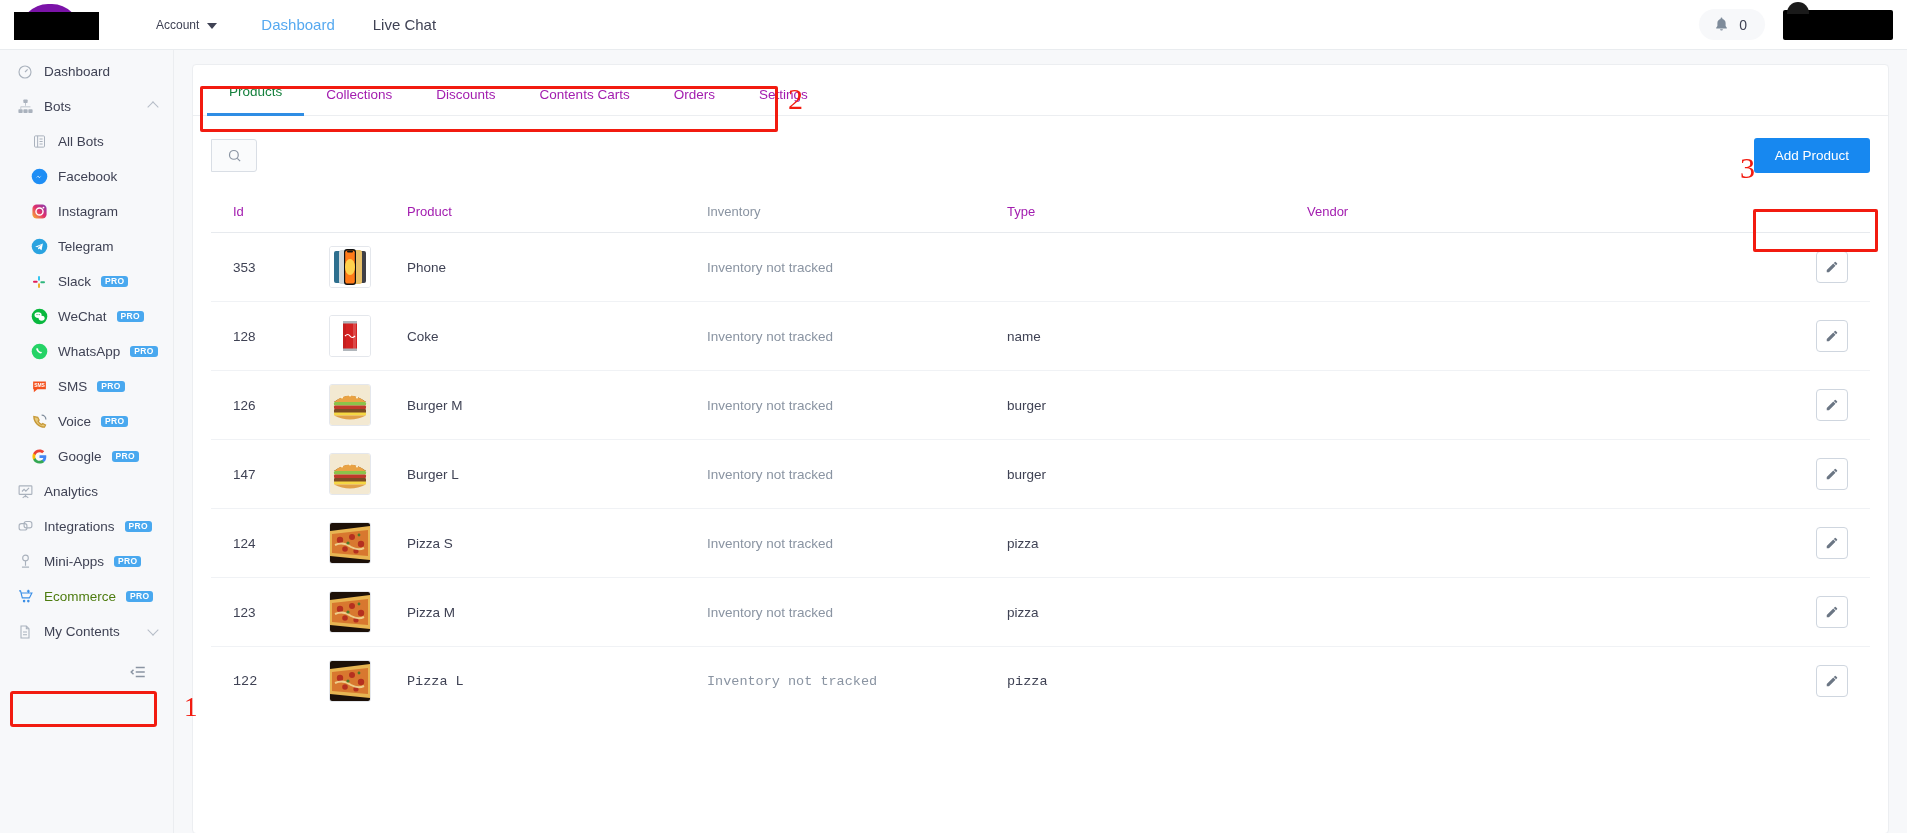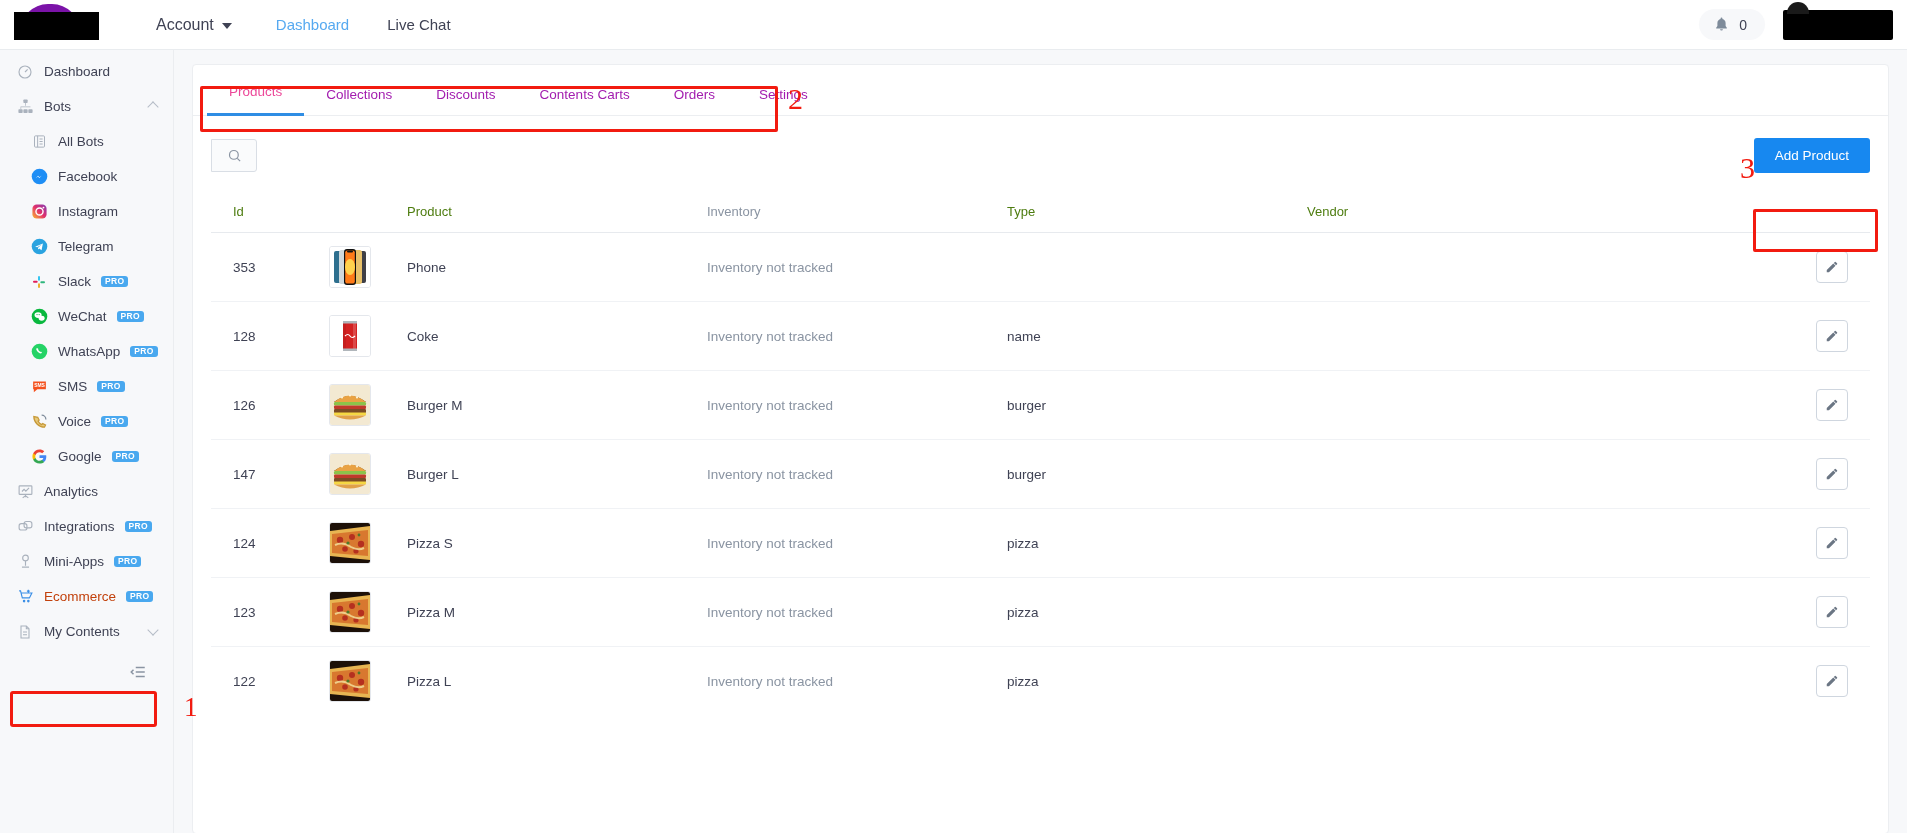--- a/index.html
+++ b/index.html
@@ -22,21 +22,21 @@
   .brand-purple {
     position:absolute; left:20px; top:4px; width:60px; height:28px;
     background:#7b13a8; border-radius:30px 30px 0 0;
   }
   .brand-redact {
     position:absolute; left:14px; top:12px; width:85px; height:28px;
     background:#000000;
   }
   .account-menu {
     display:flex; align-items:center; gap:8px; margin-left:6px;
-    font-size:16px; color:#3f4254; cursor:pointer;
+    font-size:12px; color:#3f4254; cursor:pointer;
   }
   .caret-down {
     width:0;height:0;border-left:5px solid transparent;border-right:5px solid transparent;
     border-top:6px solid #3f4254; margin-top:3px;
   }
   .topnav { display:flex; align-items:center; gap:38px; margin-left:44px; }
   .topnav a { font-size:15px; text-decoration:none; color:#3f4254; }
   .topnav a.active { color:#56a9f0; }
   .topbar-right { margin-left:auto; display:flex; align-items:center; }
   .bell-pill {
@@ -57,21 +57,21 @@
     background:#f7f8fa; border-right:1px solid #ebedf0;
     padding-top:4px; overflow:hidden;
   }
   .nav-item {
     display:flex; align-items:center; height:35px;
     padding-left:16px; gap:10px; cursor:pointer;
     font-size:13.5px; color:#3f4254; position:relative;
   }
   .nav-item.sub { padding-left:30px;align-items:center; }
   .nav-item .label { white-space:nowrap; }
-  .nav-item.active-blue .label { color:#c2410c; }
+  .nav-item.active-blue .label { color:#4d7c0f; }
   .nav-icon {
     width:18px; height:18px; flex:0 0 18px;
     display:flex; align-items:center; justify-content:center;
   }
   .pro-badge {
     background:#49a8ef; color:#fff; font-size:8.5px; font-weight:bold;
     border-radius:3px; padding:1.5px 4px; letter-spacing:.3px;
     line-height:1;
   }
   .chev {
@@ -105,21 +105,21 @@
     width:100%; height:770px; position:relative;
   }
   .tabs {
     display:flex; align-items:flex-end; gap:0;
     border-bottom:1px solid #eceef1; padding:0 14px; height:51px;
   }
   .tab {
     font-size:13.5px; color:#a21caf; padding:0 22px 14px 22px; cursor:pointer;
     position:relative; top:1px;
   }
-  .tab.active { color:#ec4899; border-bottom:3px solid #2f8de4; }
+  .tab.active { color:#15803d; border-bottom:3px solid #2f8de4; }
   .ann-box-tabs {
     position:absolute; left:7px; top:21px; width:578px; height:46px;
     border:3px solid #f21b10; border-radius:2px; z-index:15; pointer-events:none;
   }
 
   .toolbar { display:flex; align-items:center; padding:22px 18px 0 18px; }
   .search-group { display:flex; }
   .search-input {
     width:296px; height:33px; border:1px solid #d9dee5; border-right:none;
     border-radius:3px 0 0 3px; padding:0 11px; font-size:13.5px;
@@ -137,28 +137,28 @@
   }
   .ann-box-add {
     position:absolute; right:10px; top:144px; width:125px; height:43px;
     border:3px solid #f21b10; border-radius:2px; z-index:15; pointer-events:none;
   }
 
   
   .tbl-wrap { padding:18px 18px 0 18px; }
   table { width:100%; border-collapse:collapse; table-layout:fixed; }
   thead th {
-    text-align:left; font-size:13px; font-weight:normal; color:#4d7c0f;
+    text-align:left; font-size:13px; font-weight:normal; color:#a21caf;
     padding:13px 0 13px 0; border-bottom:1px solid #e7eaee;
   }
   tbody td {
     font-size:13.5px; color:#3f4254; padding:13px 0;
     border-bottom:1px solid #f0f2f5; vertical-align:middle; height:66px;
   }
-  tbody tr:last-child td { border-bottom:none; }
+  tbody tr:last-child td { border-bottom:none;font-family:Liberation Mono, monospace; }
   .col-id { width:118px; padding-left:22px !important; }
   .col-img { width:78px; }
   .col-name { width:300px; }
   .col-inv { width:300px; color:#8a94a2; }
   .col-type { width:300px; }
   .col-vendor { width:300px;margin-left:36px; }
   .col-act { width:auto; text-align:right; padding-right:22px !important; }
 
   .thumb {
     width:42px; height:42px; border:1px solid #e4e7ec; border-radius:3px;

